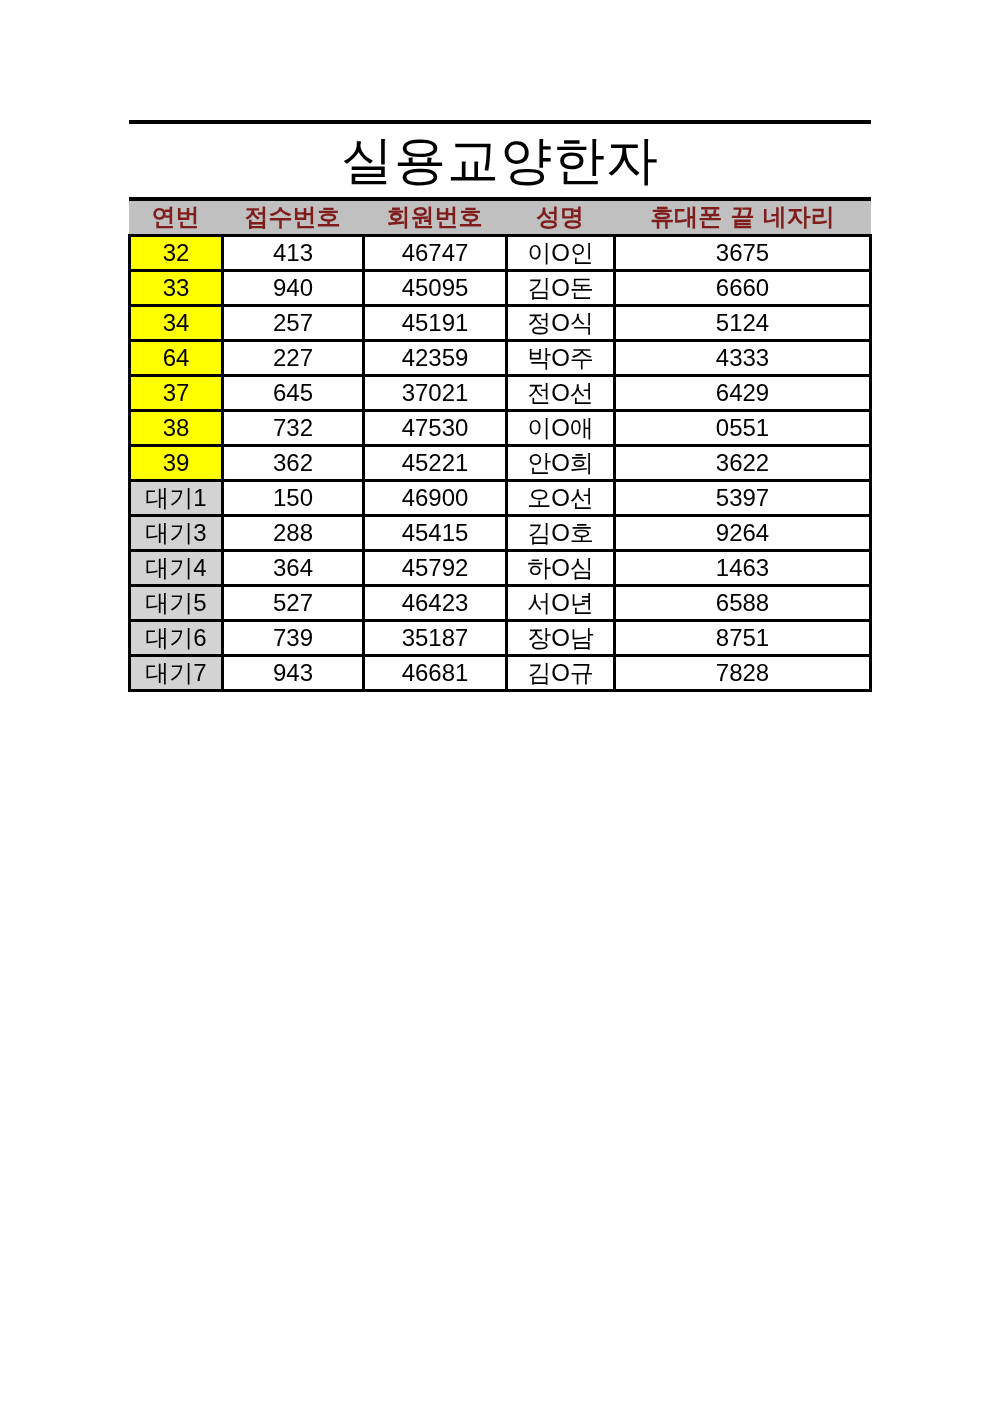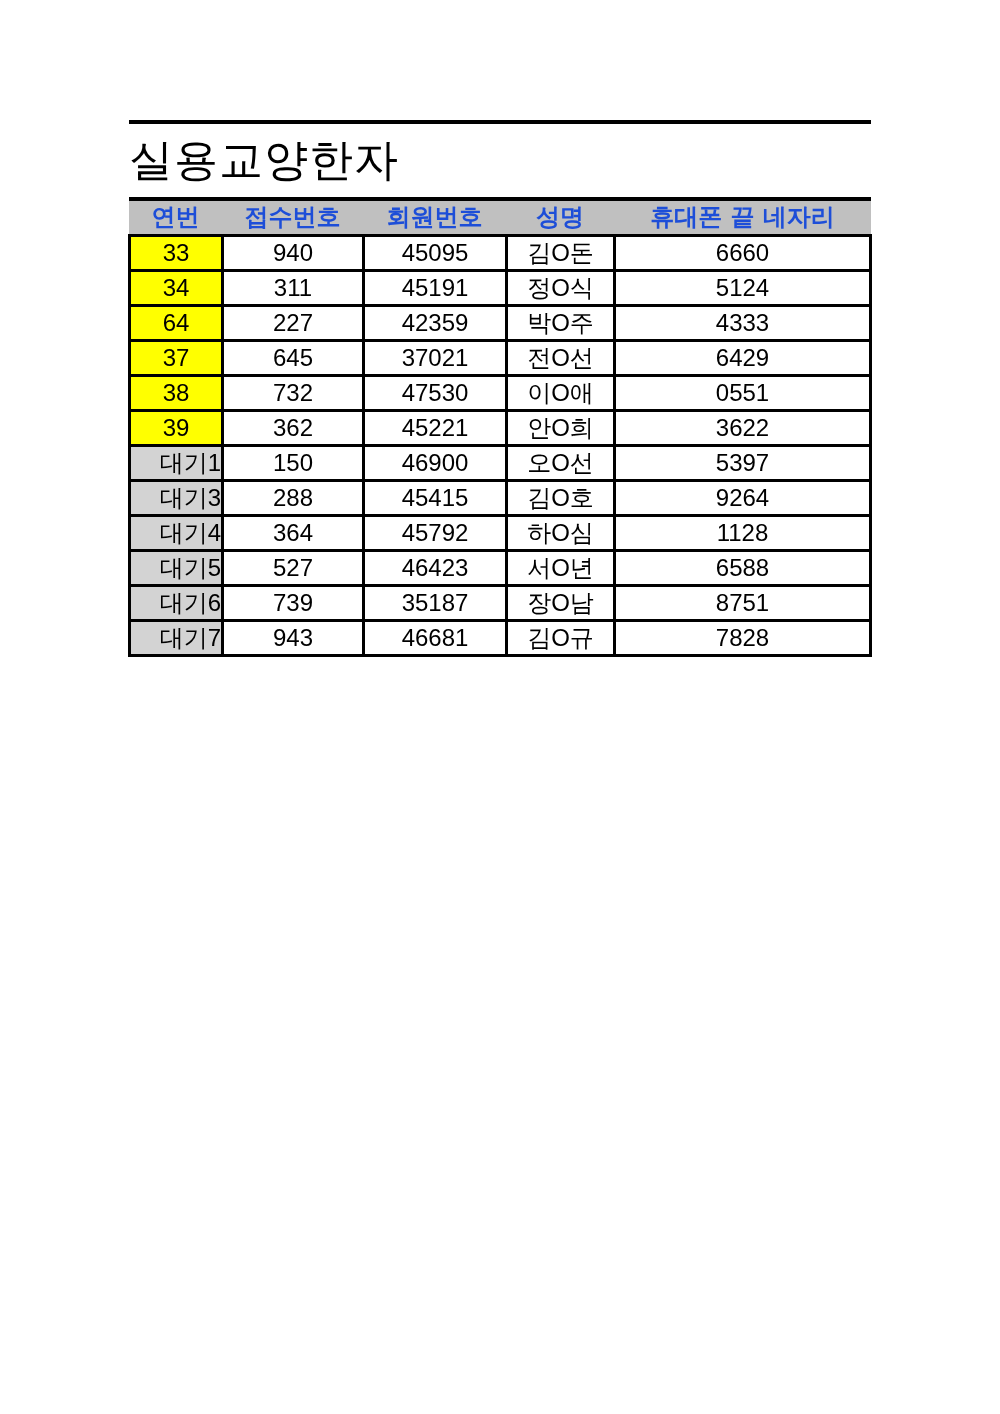--- a/index.html
+++ b/index.html
@@ -1,29 +1,29 @@
 <!DOCTYPE html>
 <html><head>
 <meta charset="utf-8">
 <style>
   html, body { margin: 0; padding: 0; background: #ffffff; }
   body { width: 1000px; height: 1414px; position: relative; font-family: "DejaVu Sans", sans-serif; }
   .top-rule { position: absolute; left: 129px; top: 120px; width: 742px; height: 4px; background: #000; }
-  .title { position: absolute; left: 129px; top: 124px; width: 742px; height: 72px; text-align: left;
-           font-size: 44px; line-height: 72px; color: #000; letter-spacing: 1px; font-weight: normal; }
+  .title { position: absolute; left: 129px; top: 124px; width: 742px; height: 72px; text-align: center;
+           font-size: 52px; line-height: 72px; color: #000; letter-spacing: 1px; font-weight: normal; }
   .head-rule { position: absolute; left: 129px; top: 197px; width: 742px; height: 4px; background: #000; }
   .header { position: absolute; left: 129px; top: 201px; width: 742px; height: 33px; background: #c0c0c0; }
   .header .hc { position: absolute; top: 0; height: 29px; line-height: 33px; text-align: center;
-                font-weight: bold; font-size: 24px; color: #1d4ed8; }
+                font-weight: bold; font-size: 24px; color: #7f1d1d; }
   table.grid { position: absolute; left: 128px; top: 234px; border-collapse: collapse; }
   table.grid td { border: 3px solid #000; padding: 0; height: 31px; text-align: center; vertical-align: middle;
                   font-family: "Liberation Sans", sans-serif; font-size: 24px; color: #000; background: #fff; }
   td.num { font-family: "DejaVu Sans", sans-serif; font-size: 27px; font-weight: normal; }
   td.num.main { background: #ffff00; }
-  td.num.wait { background: #d3d3d3; text-align: right; }
+  td.num.wait { background: #d3d3d3; }
   td.name { font-family: "DejaVu Sans", sans-serif; font-size: 25px; }
   col.c1 { width: 93px; } col.c2 { width: 141px; } col.c3 { width: 143px; } col.c4 { width: 108px; } col.c5 { width: 256px; }
 </style>
 </head>
 <body>
 
 <div class="top-rule"></div>
 <div class="title">실용교양한자</div>
 <div class="head-rule"></div>
 
@@ -38,29 +38,36 @@
 <table class="grid">
   <colgroup>
       <col class="c1">
       <col class="c2">
       <col class="c3">
       <col class="c4">
       <col class="c5">
     </colgroup>
   <tbody id="rows">
       <tr>
+        <td class="num main">32</td>
+        <td>413</td>
+        <td>46747</td>
+        <td class="name">이O인</td>
+        <td>3675</td>
+      </tr>
+      <tr>
         <td class="num main">33</td>
         <td>940</td>
         <td>45095</td>
         <td class="name">김O돈</td>
         <td>6660</td>
       </tr>
       <tr>
         <td class="num main">34</td>
-        <td>311</td>
+        <td>257</td>
         <td>45191</td>
         <td class="name">정O식</td>
         <td>5124</td>
       </tr>
       <tr>
         <td class="num main">64</td>
         <td>227</td>
         <td>42359</td>
         <td class="name">박O주</td>
         <td>4333</td>
@@ -98,21 +105,21 @@
         <td>288</td>
         <td>45415</td>
         <td class="name">김O호</td>
         <td>9264</td>
       </tr>
       <tr>
         <td class="num wait">대기4</td>
         <td>364</td>
         <td>45792</td>
         <td class="name">하O심</td>
-        <td>1128</td>
+        <td>1463</td>
       </tr>
       <tr>
         <td class="num wait">대기5</td>
         <td>527</td>
         <td>46423</td>
         <td class="name">서O년</td>
         <td>6588</td>
       </tr>
       <tr>
         <td class="num wait">대기6</td>

